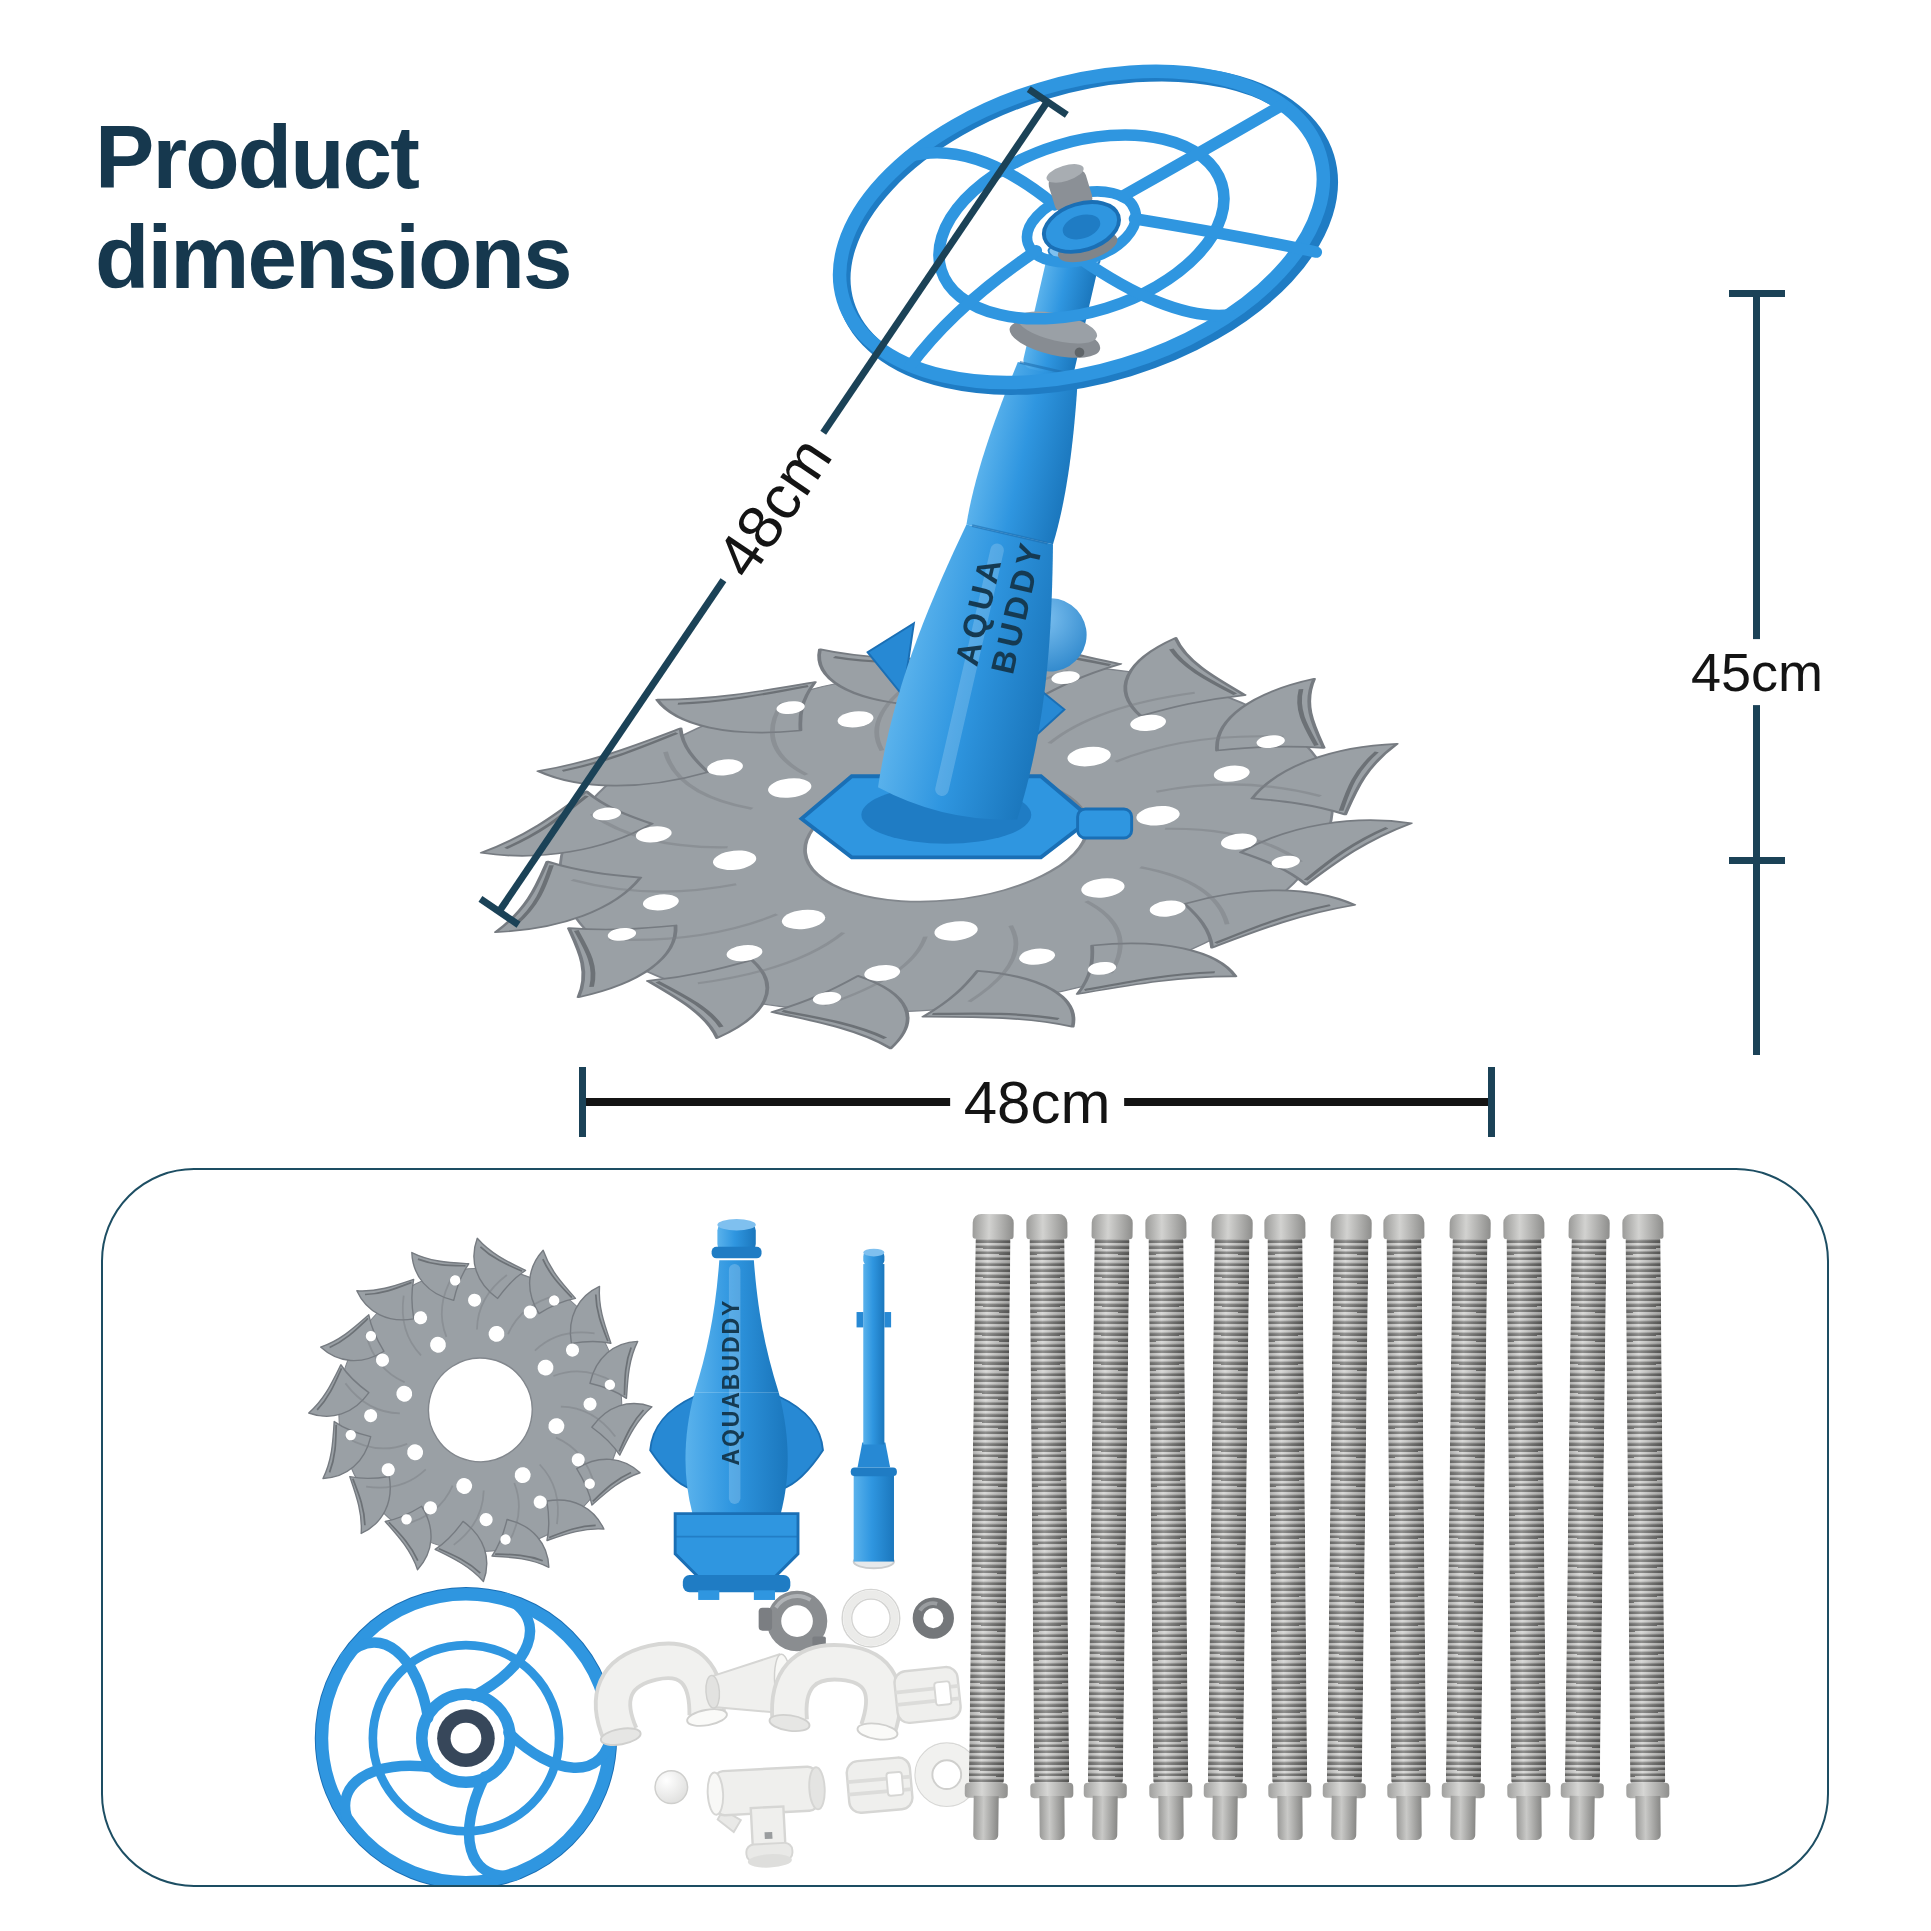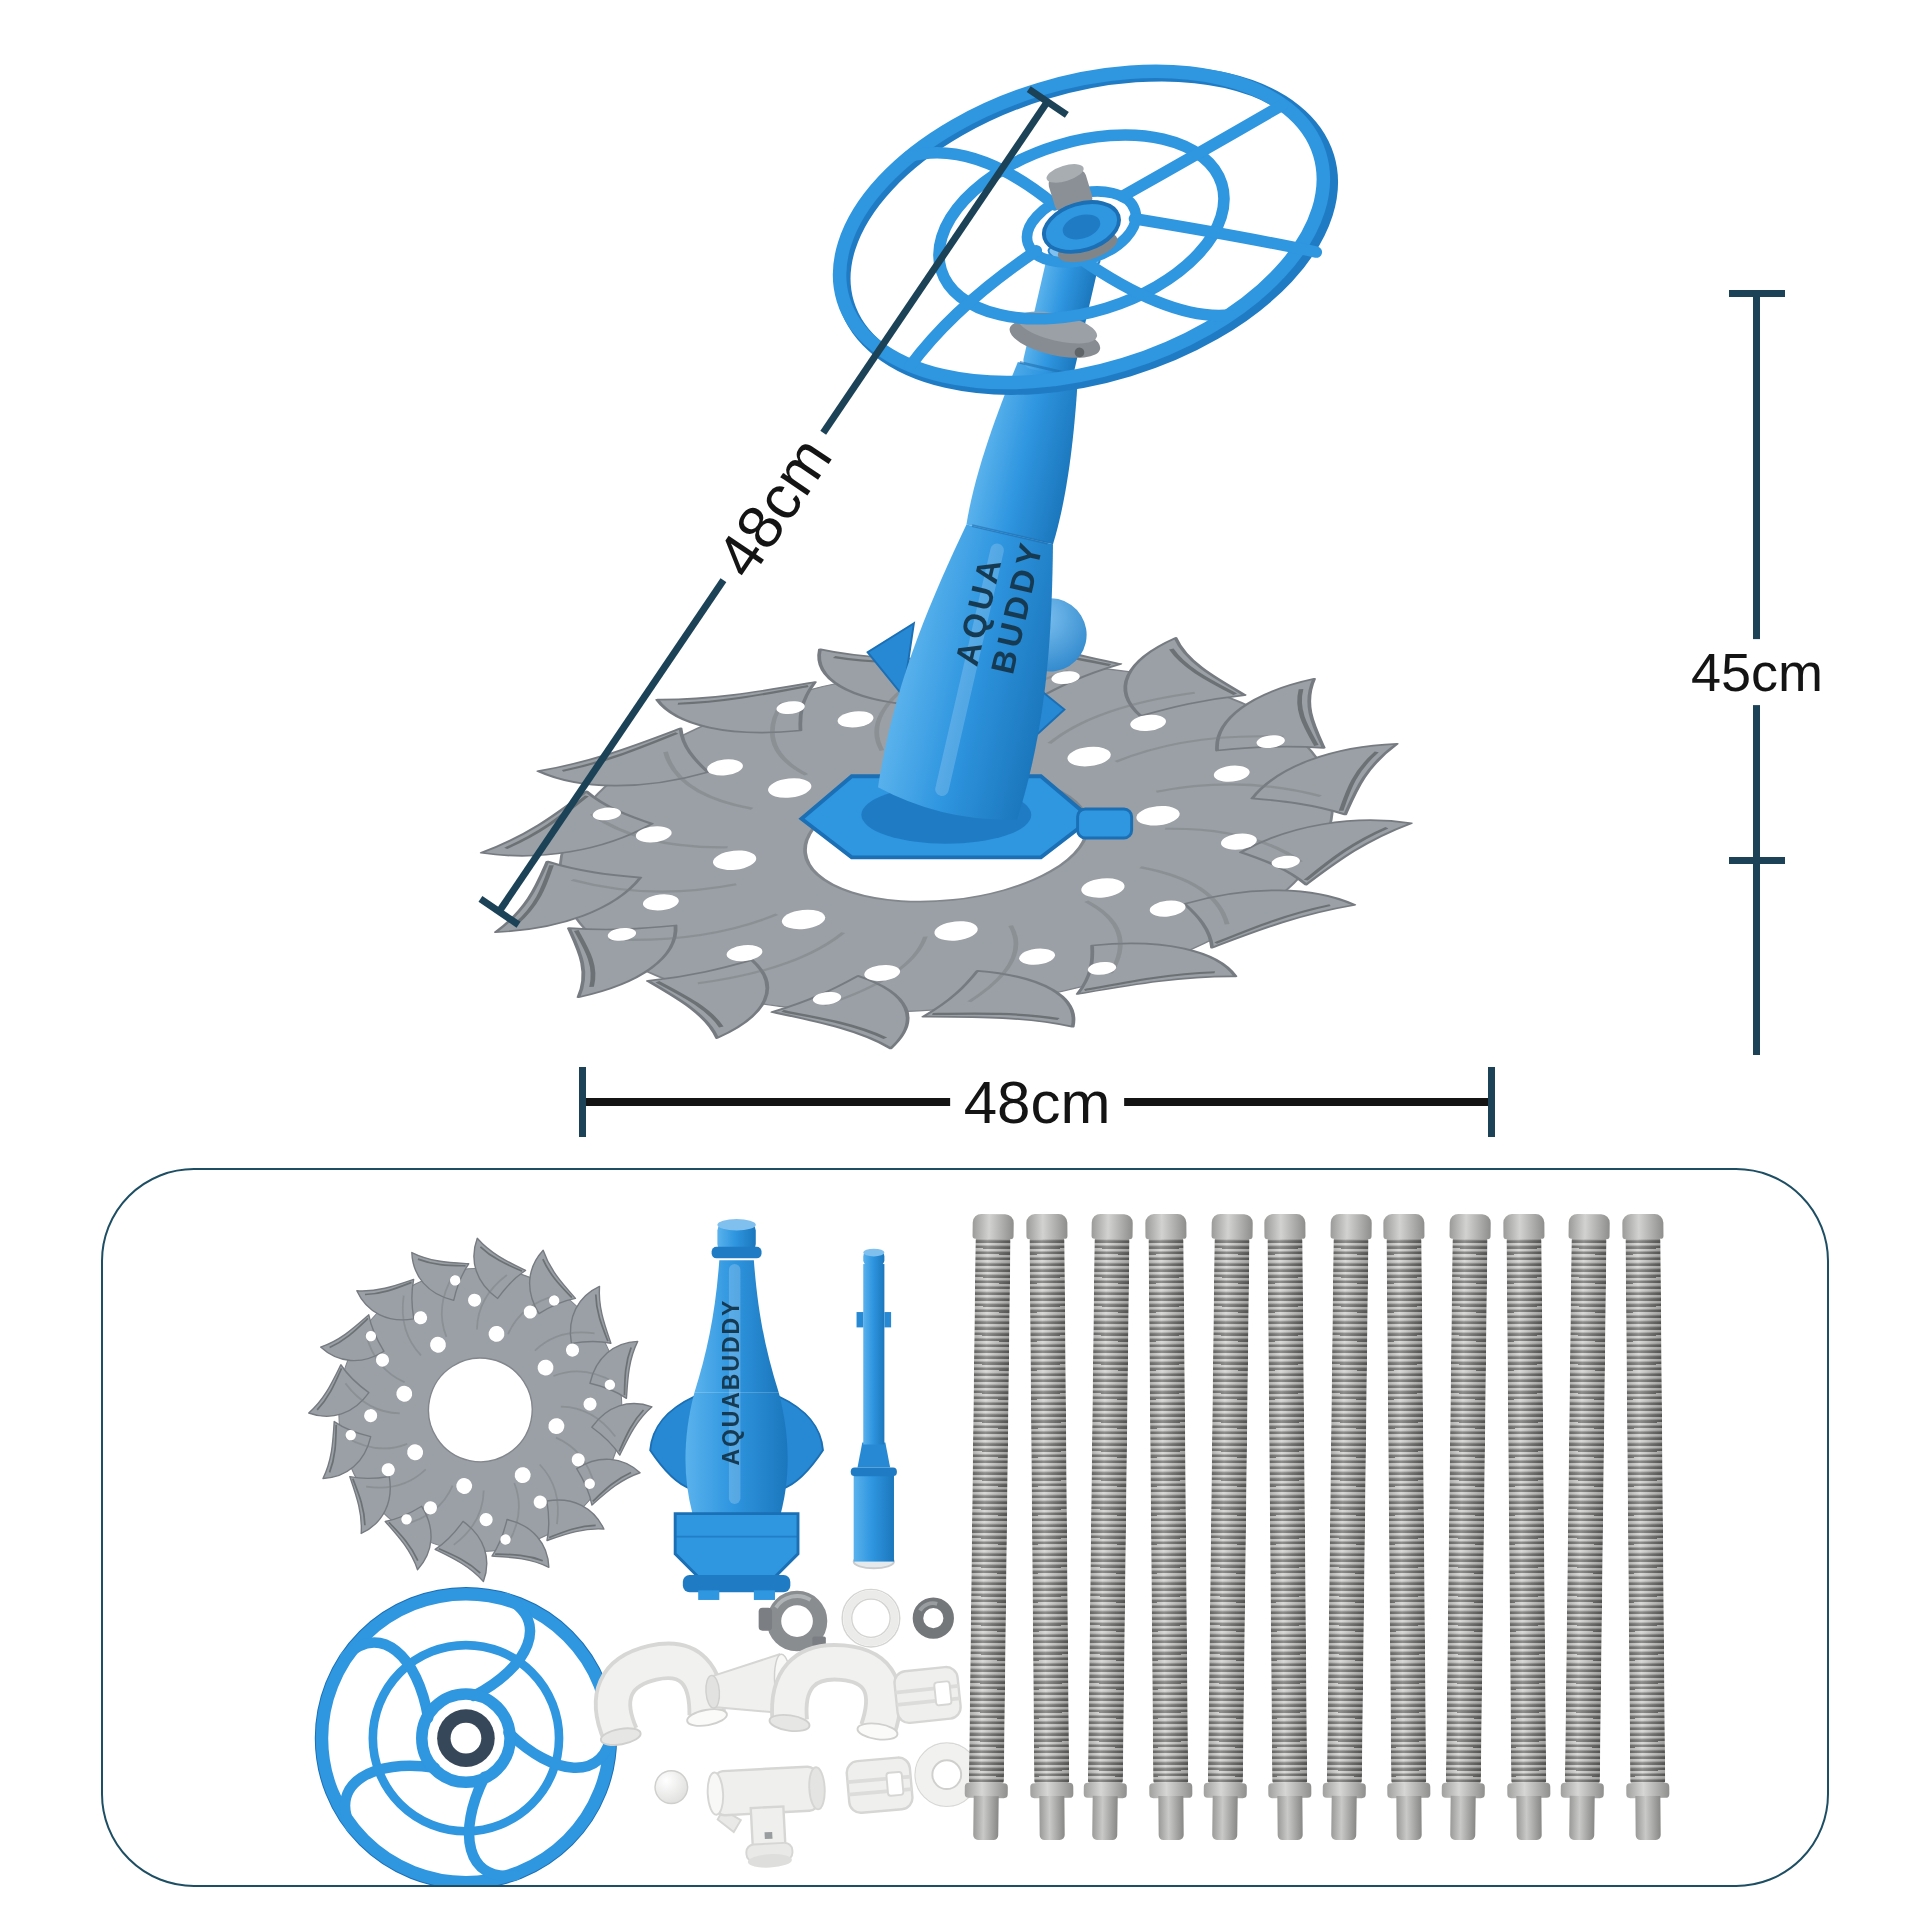--- a/index.html
+++ b/index.html
@@ -157,20 +157,22 @@
       <rect x="-33" y="-27" width="66" height="54" rx="12" fill="#efefed" stroke="#d6d6d4" stroke-width="2.5"></rect>
       <path d="M -33,-6 L 33,-6 M -33,7 L 33,7" stroke="#dcdcda" stroke-width="4"></path>
       <rect x="8" y="-12" width="16" height="24" rx="3" fill="#ffffff" stroke="#d6d6d4" stroke-width="2"></rect>
     </g>
   </defs>
 </svg>
 
 <div class="canvas">
 
   <div class="title">
+    <div>Product</div>
+    <div>dimensions</div>
   </div>
 
   <svg class="hero" viewBox="0 0 1040 1070">
 
     <g transform="translate(540,838) rotate(-6) scale(0.98,0.43)">
       <use href="#disc"></use>
     </g>
 
     <g transform="translate(540,812)">
       <path d="M -150,6 L -98,-38 L 98,-38 L 150,6 L 98,46 L -98,46 Z" class="fb" stroke="#1a6fb5" stroke-width="4"></path>

